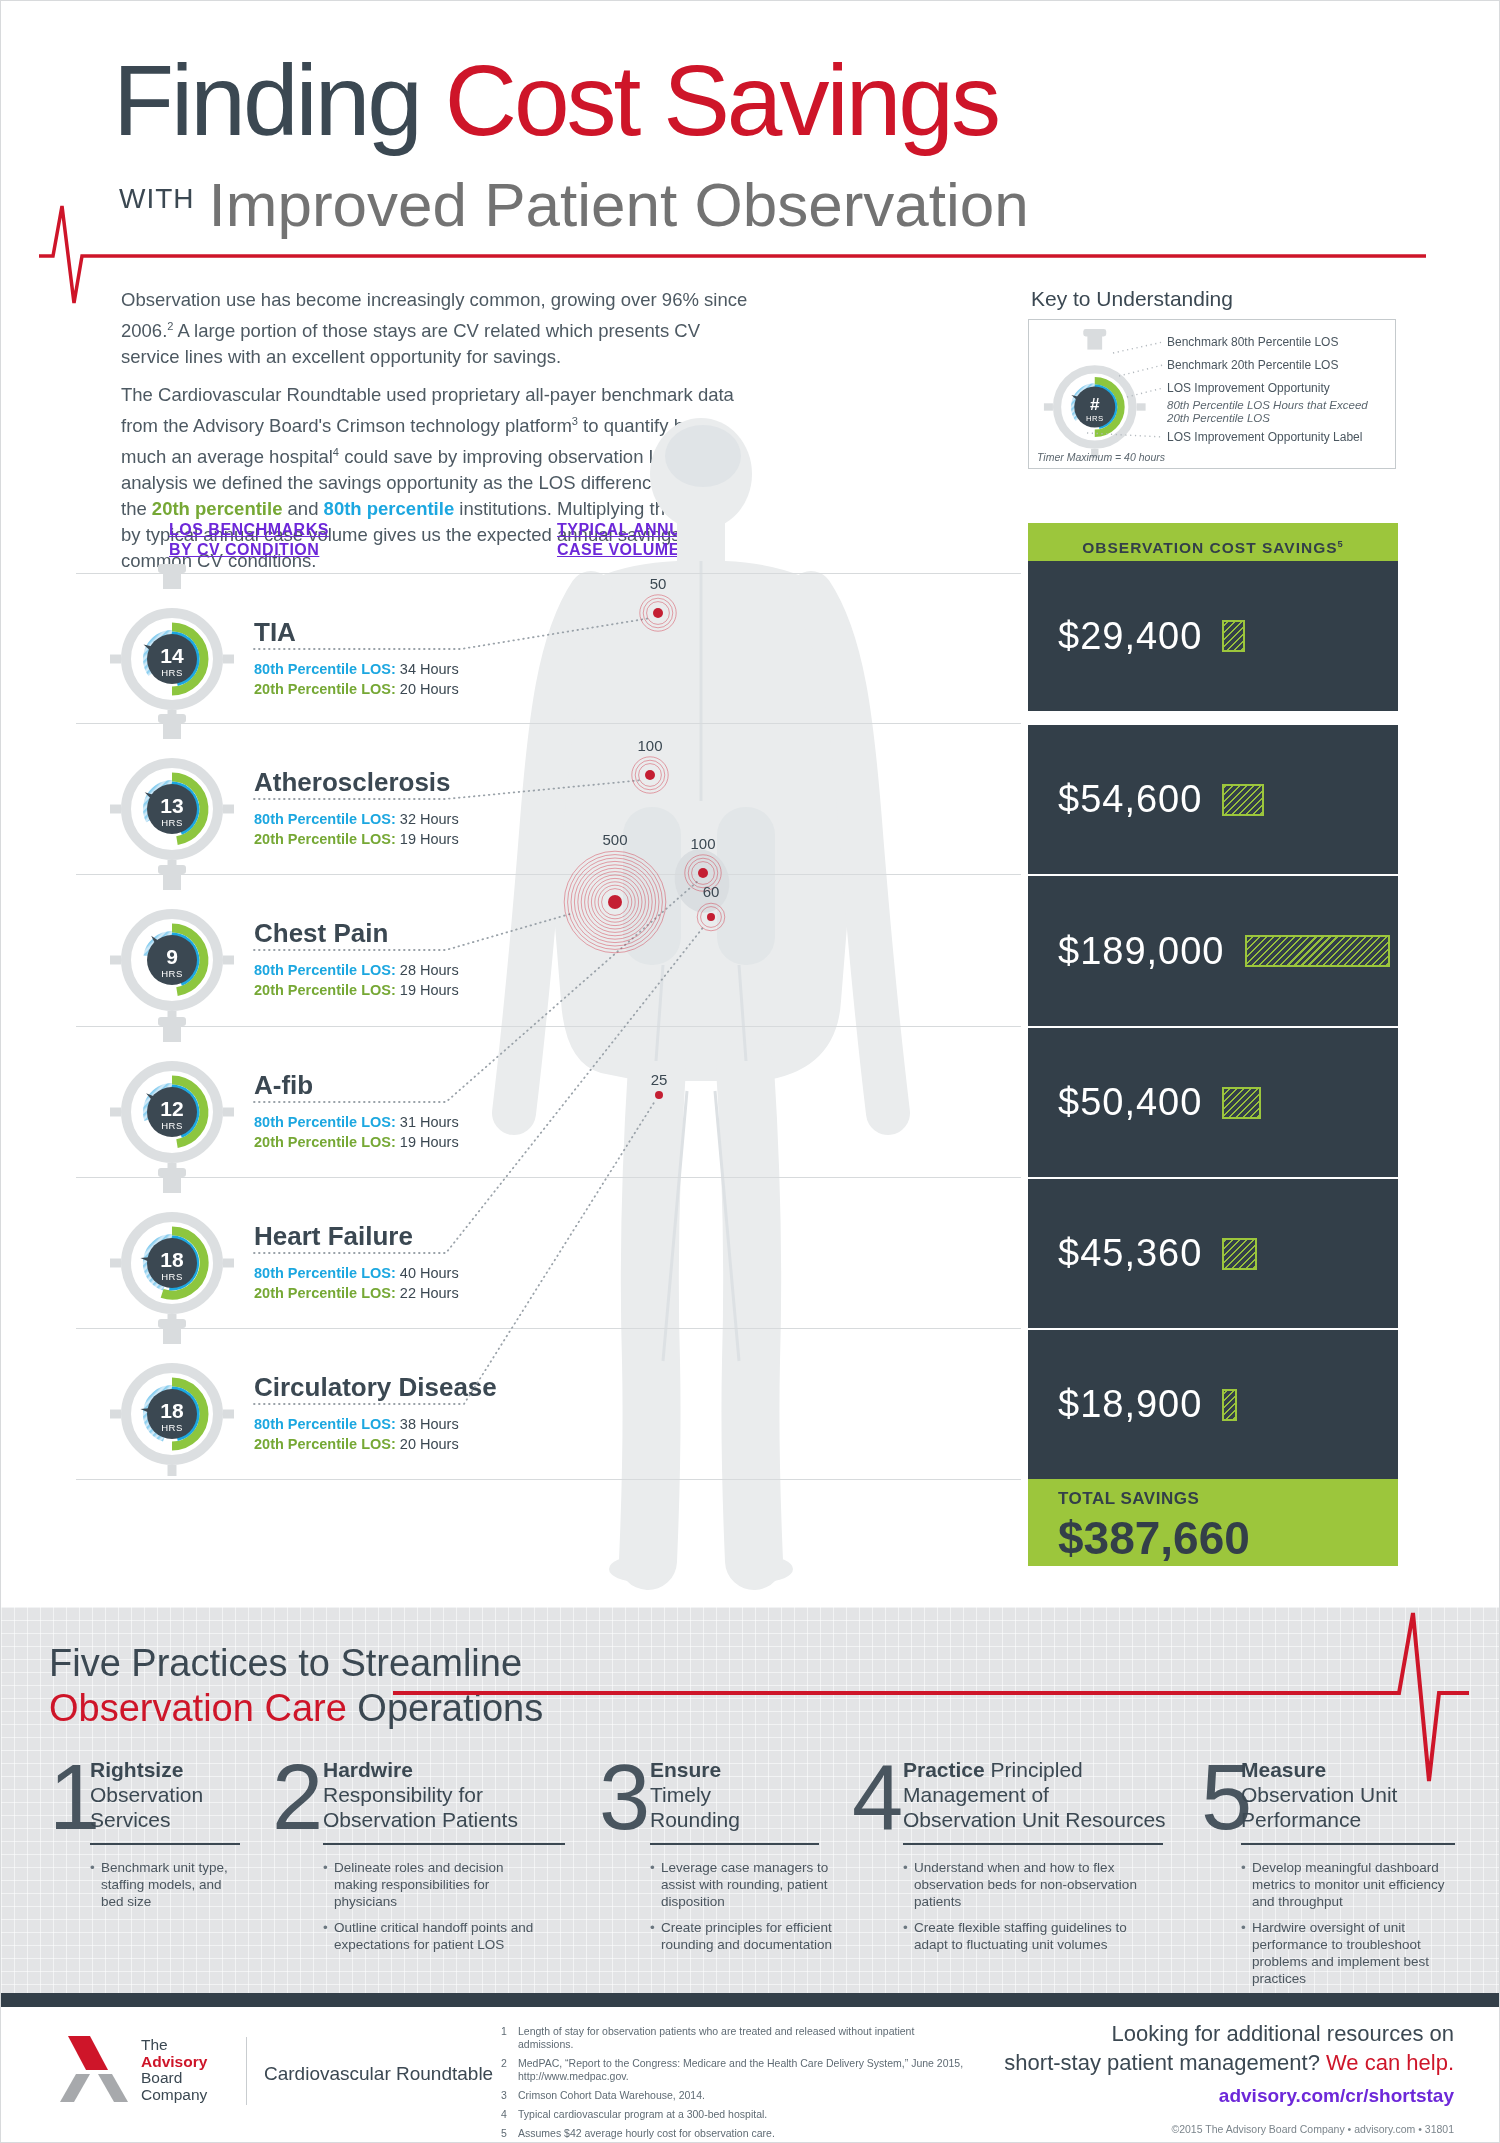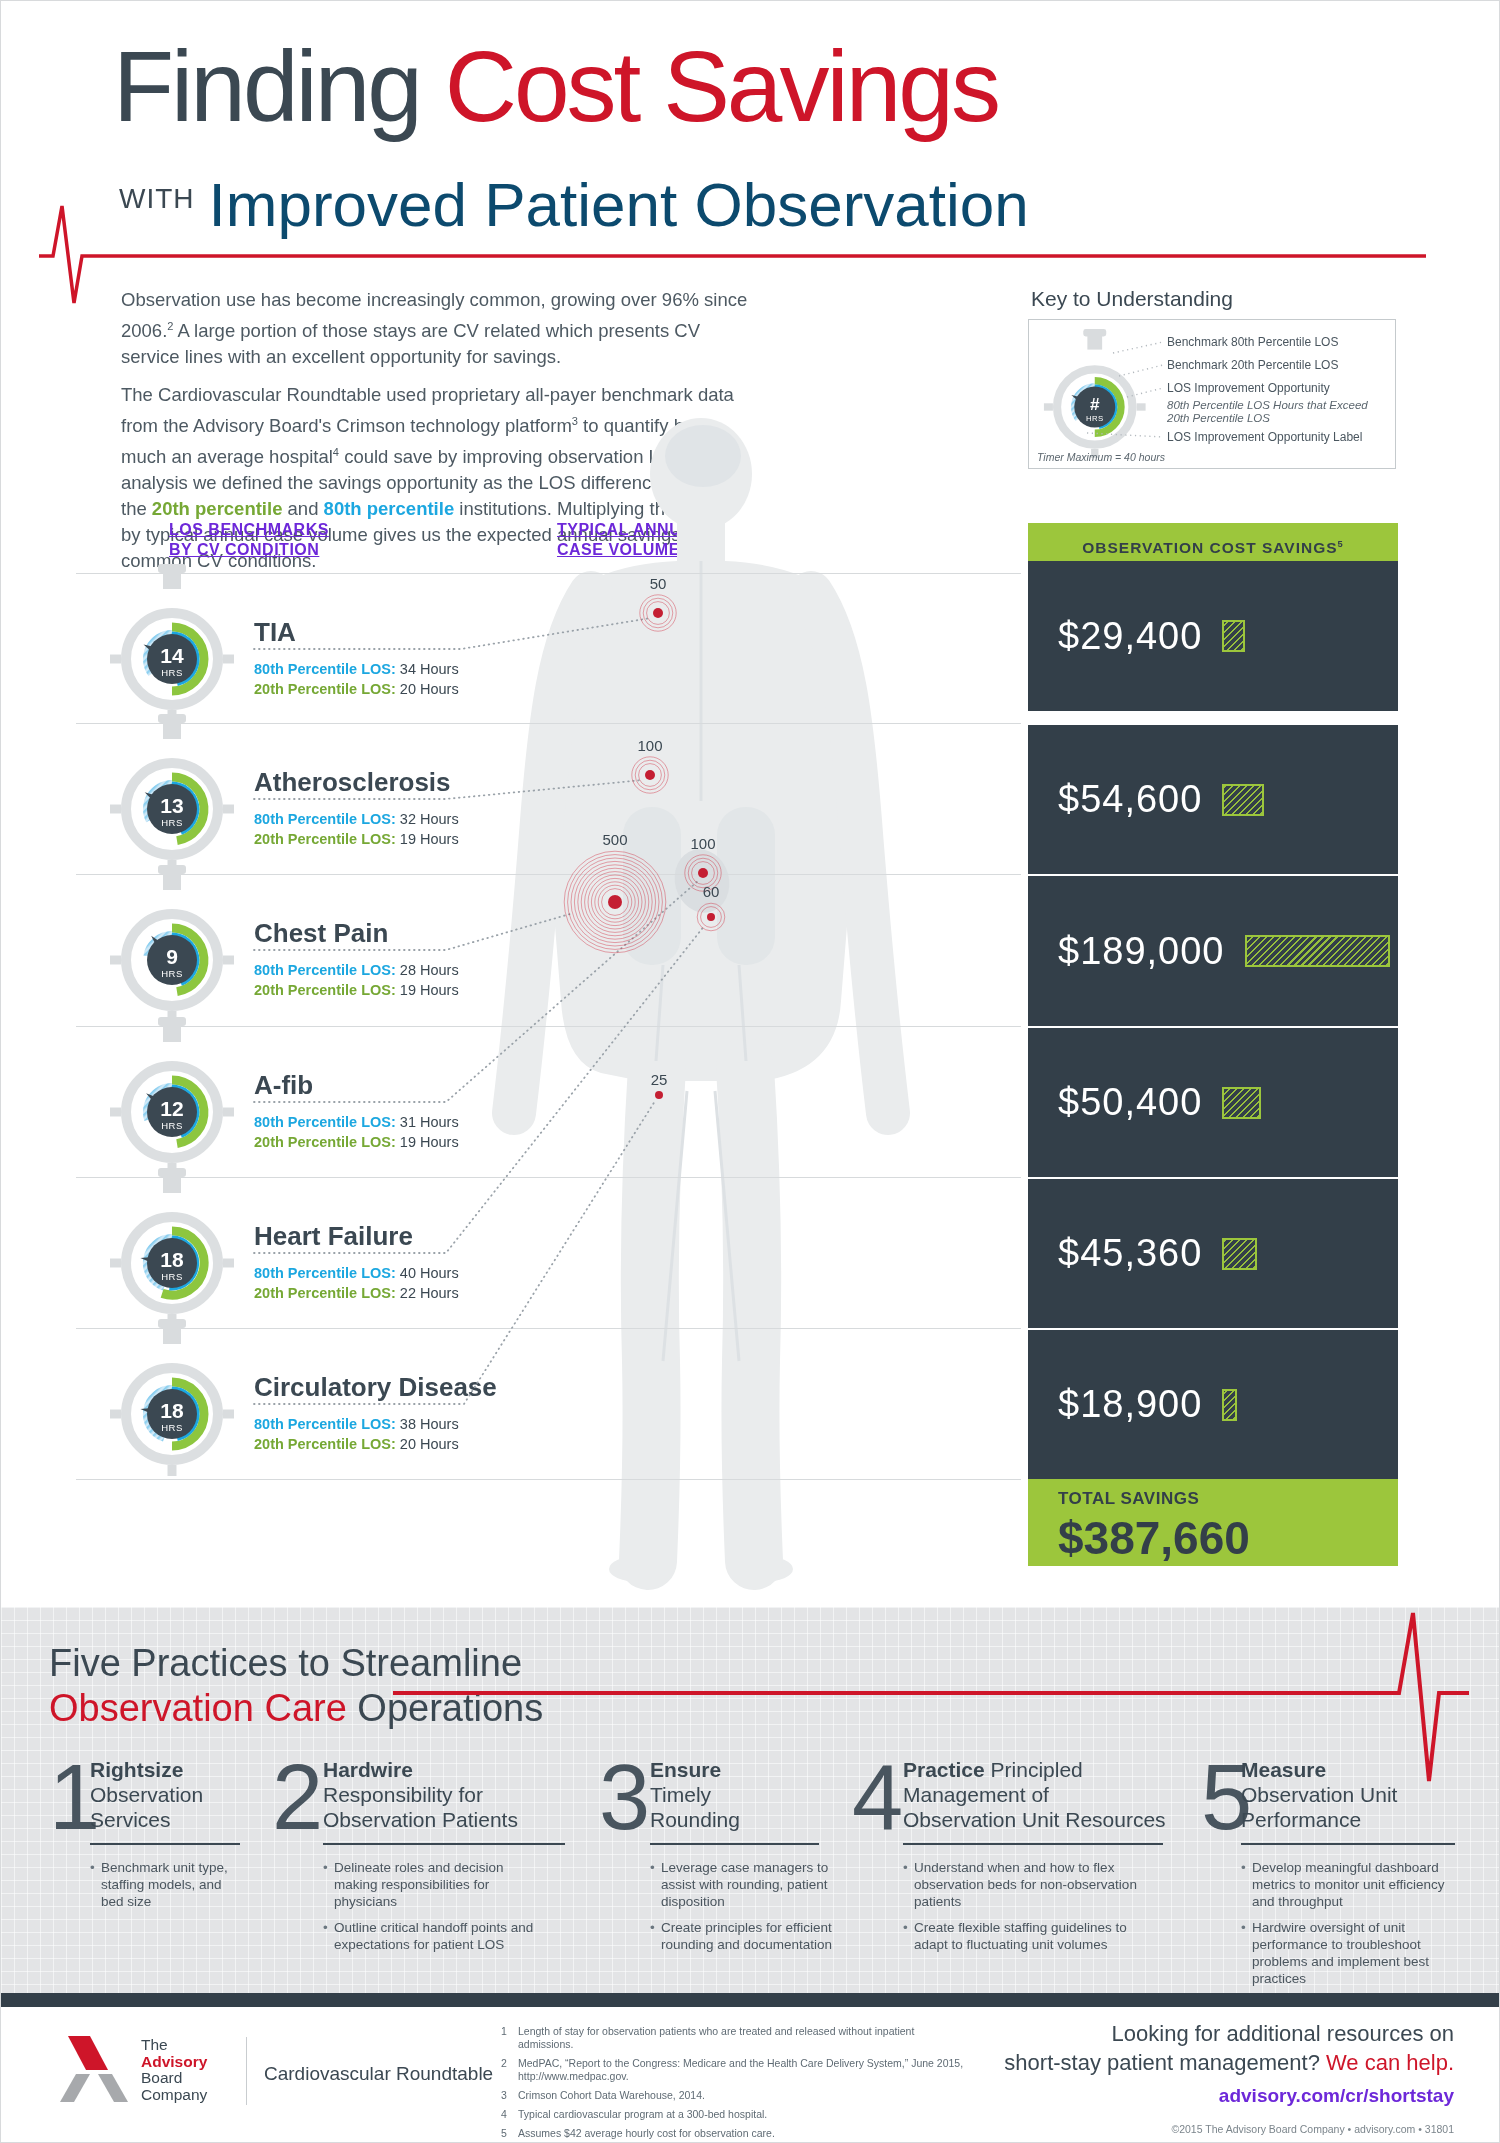--- a/index.html
+++ b/index.html
@@ -4,26 +4,26 @@
 <style>
   html,body{margin:0;padding:0;background:#ffffff;}
   *{box-sizing:border-box;}
   .page{position:relative;width:1500px;height:2143px;background:#fff;overflow:hidden;
         font-family:"Liberation Sans","DejaVu Sans",sans-serif;color:#3b4852;
         border:1px solid #d8dadc;}
   svg{display:block;}
   .abs{position:absolute;}
 
   
-  .title{position:absolute;left:112px;top:28px;font-size:100px;letter-spacing:-3px;
+  .title{position:absolute;left:112px;top:42px;font-size:100px;letter-spacing:-3px;
          font-weight:400;color:#3b4852;white-space:nowrap;}
   .title .red{color:#ce1529;}
   .subtitle{position:absolute;left:118px;top:168px;white-space:nowrap;}
   .subtitle .with{font-size:28px;letter-spacing:1px;font-weight:400;color:#3b4852;vertical-align:18px;}
-  .subtitle .big{font-size:62px;font-weight:400;color:#0c4a6e;margin-left:14px;}
+  .subtitle .big{font-size:62px;font-weight:400;color:#737373;margin-left:14px;}
 
   
   .intro{position:absolute;left:120px;top:286px;width:628px;}
   .intro-h{font-size:21px;font-weight:700;color:#3b4852;margin:0 0 12px 0;}
   .intro p{font-size:18.5px;line-height:26px;color:#4d5962;margin:0 0 12px 0;font-weight:400;}
   .seg-sup{font-size:60%;vertical-align:super;}
   .seg-b{font-weight:700;}
   .seg-g{color:#76a835;font-weight:700;}
   .seg-bl{color:#1ca7e0;font-weight:700;}
 

